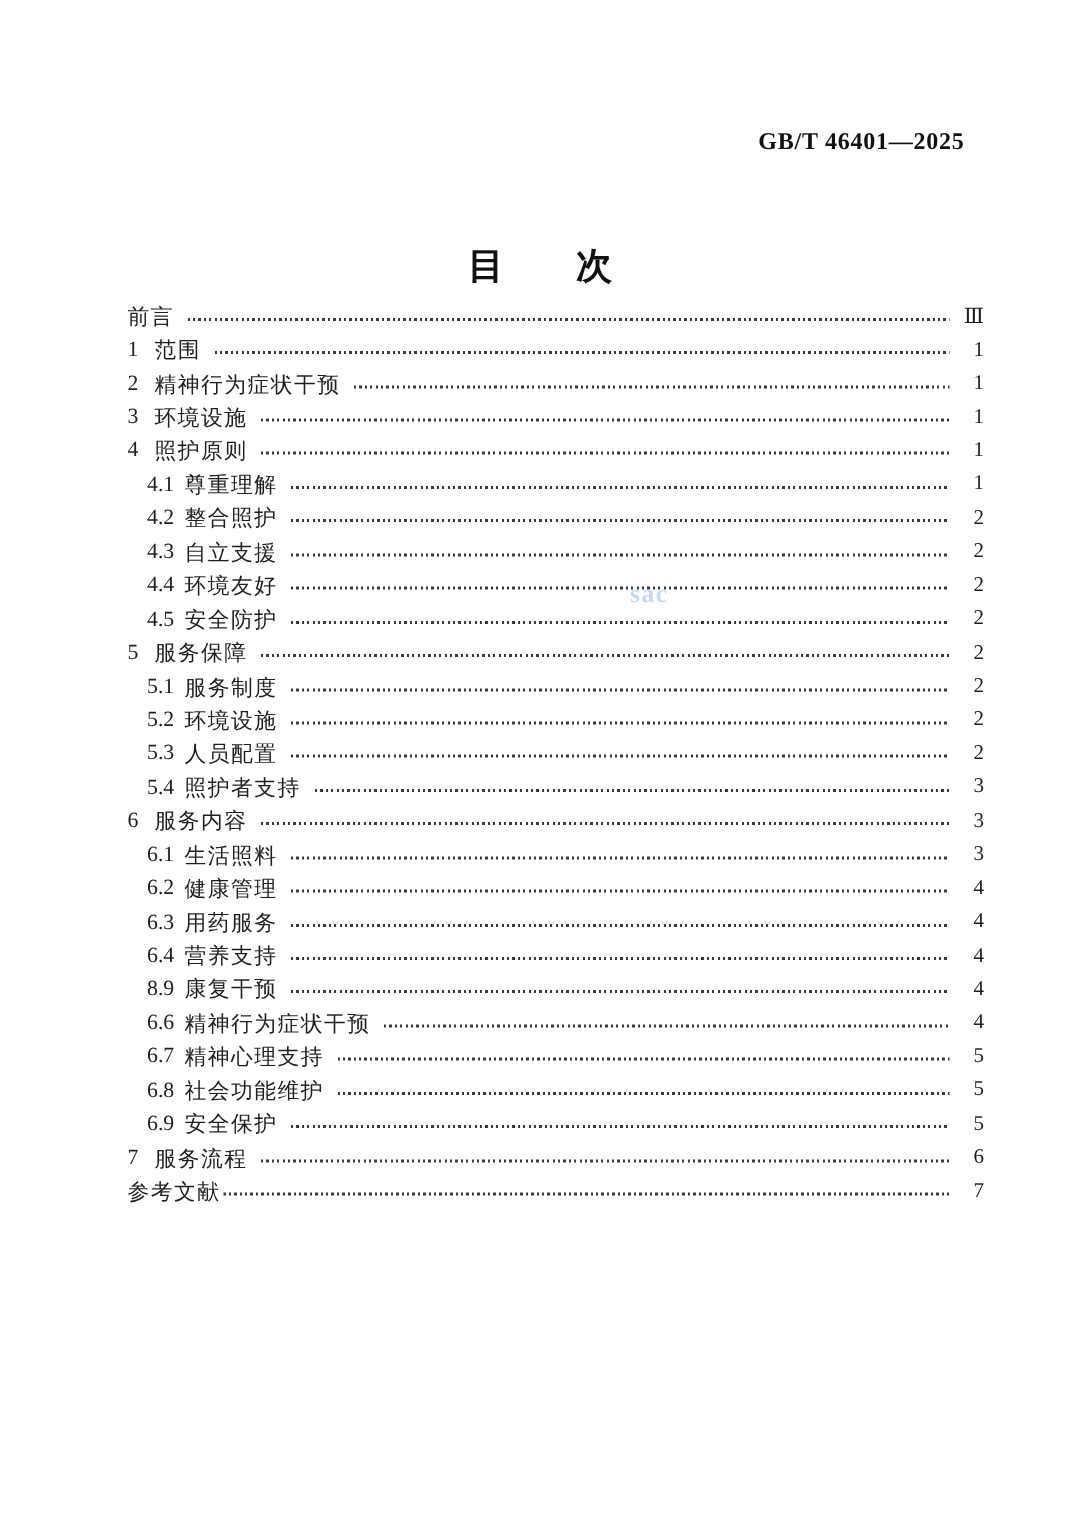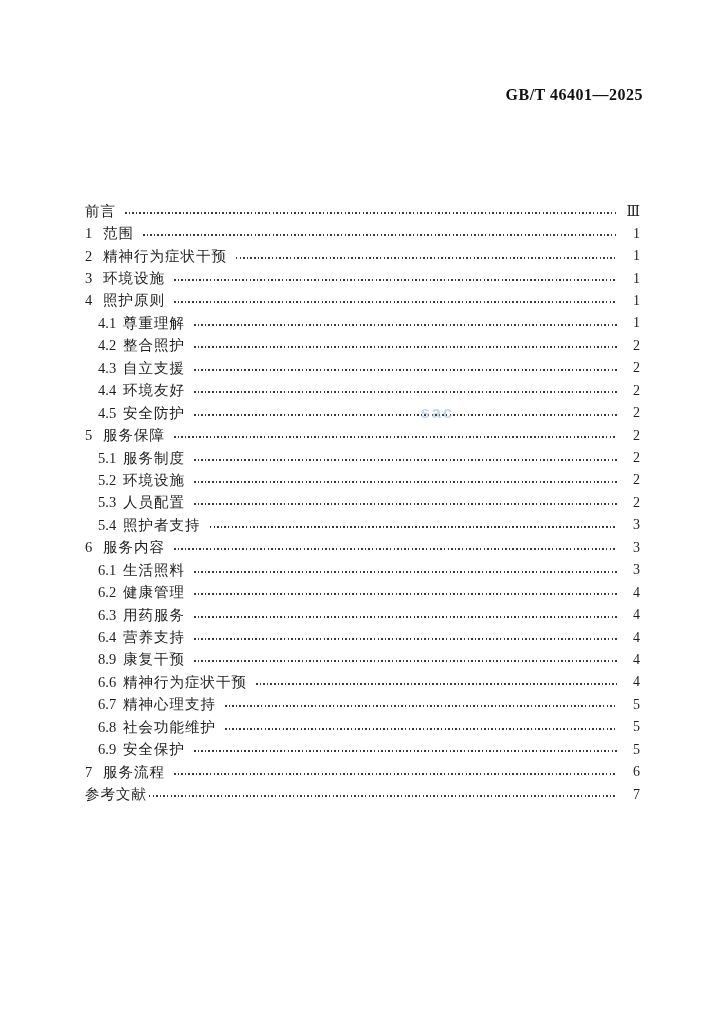--- a/index.html
+++ b/index.html
@@ -24,21 +24,21 @@
     top:145px;left:0;right:0;
     text-align:center;
     font-size:24px;
     font-weight:bold;
     color:#111;
   }
   .doc-title .tchar{display:inline-block;}
   .doc-title .tchar.left{margin-right:48px;}
   .toc{
     position:absolute;
-    left:85px;right:80px;top:200px;
+    left:85px;right:64px;top:200px;
   }
   .toc-row{
     display:flex;
     align-items:center;
     height:22.45px;
     font-size:14.5px;
     white-space:nowrap;
   }
   .toc-row .num{
     flex:none;
@@ -59,42 +59,45 @@
   }
   .toc-row.no-gap .leader{margin-left:2px;}
   .page-num{
     flex:none;
     min-width:15px;
     text-align:right;
     font-size:14px;
   }
   .watermark{
     position:absolute;
-    left:420px;top:404px;
-    font-family:Liberation Mono, monospace;
+    left:420px;top:386px;
+    font-family:Liberation Serif, serif;
     font-size:17px;
     font-weight:bold;
     color:rgba(150,183,219,0.55);
     letter-spacing:1px;
     user-select:none;
   }
   .footer-page-num{
     position:absolute;
     top:931px;right:94px;
     font-size:14px;
     color:#222;
   }
 </style>
 </head>
 <body>
 
 <div class="page">
 
   <div class="std-code">GB/T 46401—2025</div>
 
+  <h1 class="doc-title">
+    <span class="tchar left">目</span><span class="tchar">次</span>
+  </h1>
 
   <div class="toc" id="toc-list">
       <div class="toc-row level-0">
 
       <span class="entry-title">前言</span>
       <span class="leader"></span>
       <span class="page-num">Ⅲ</span>
     </div>
       <div class="toc-row level-1">
       <span class="num">1</span>

